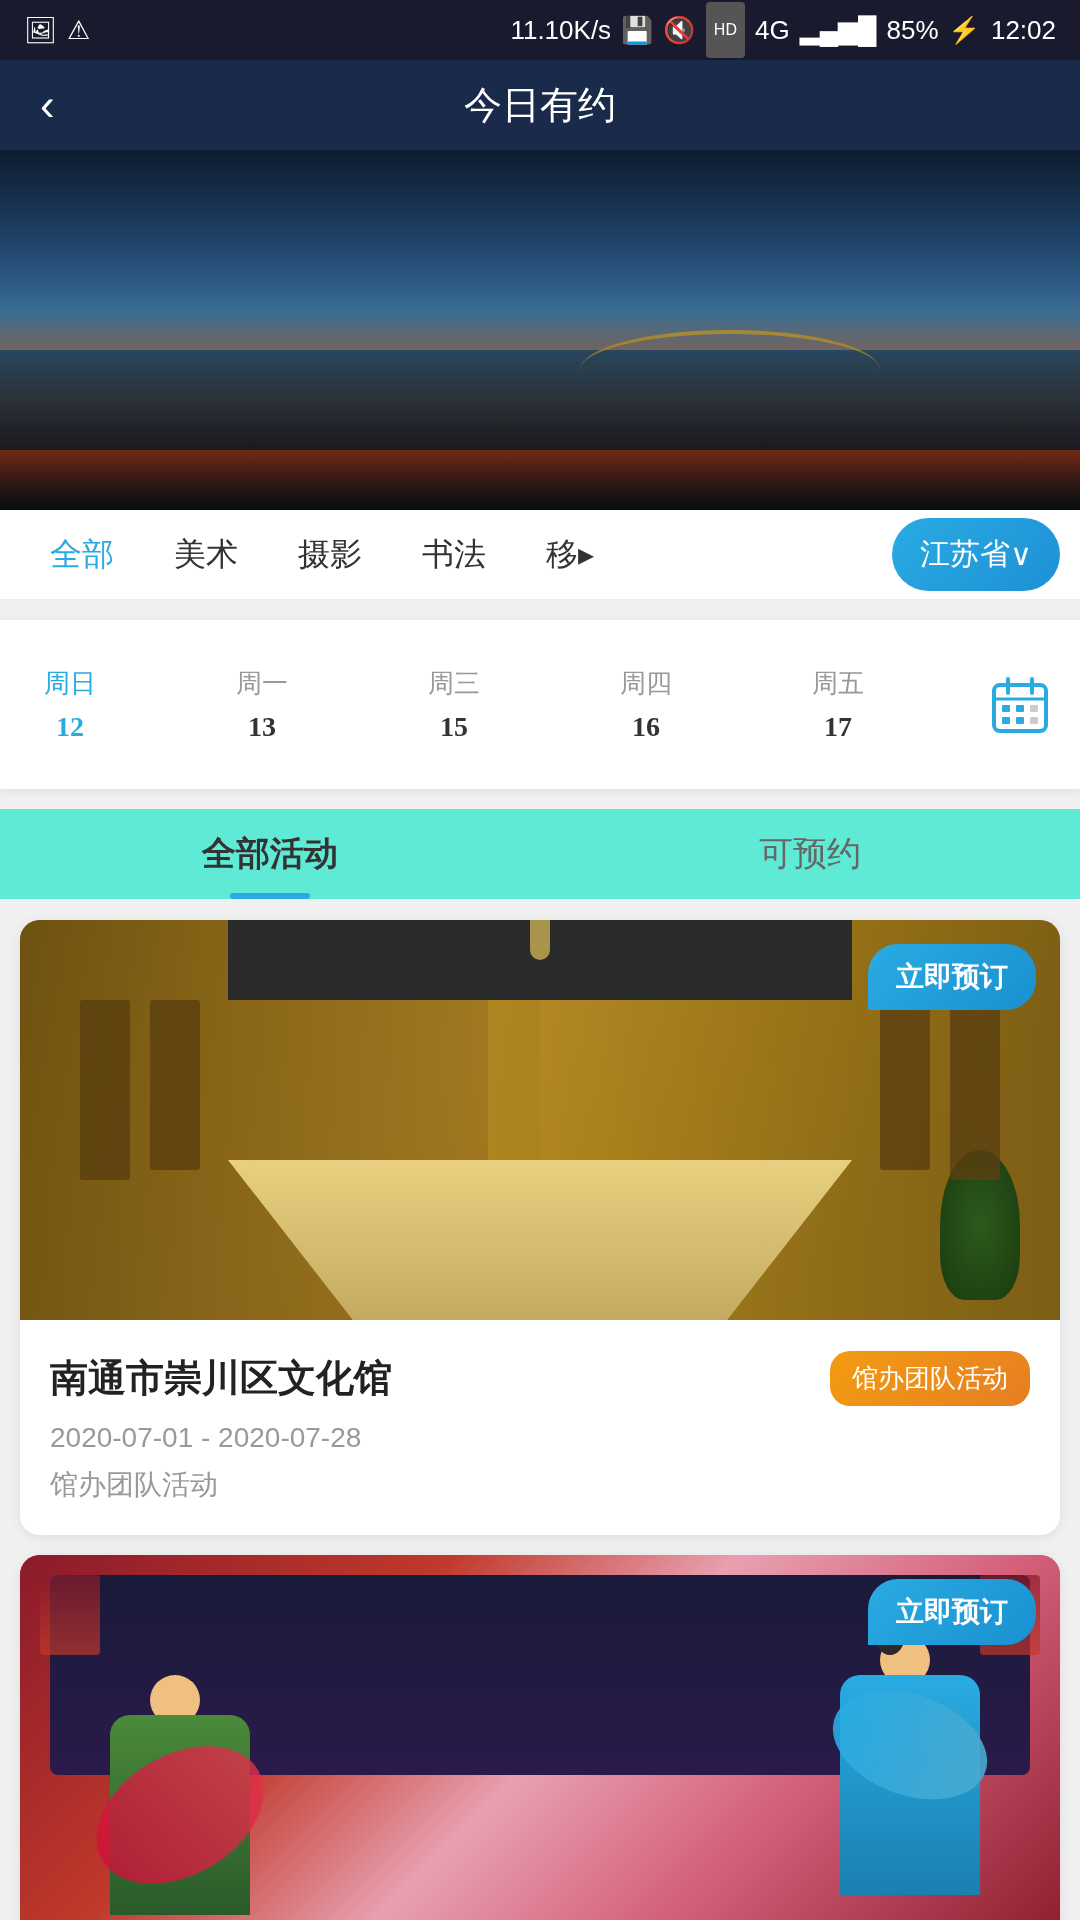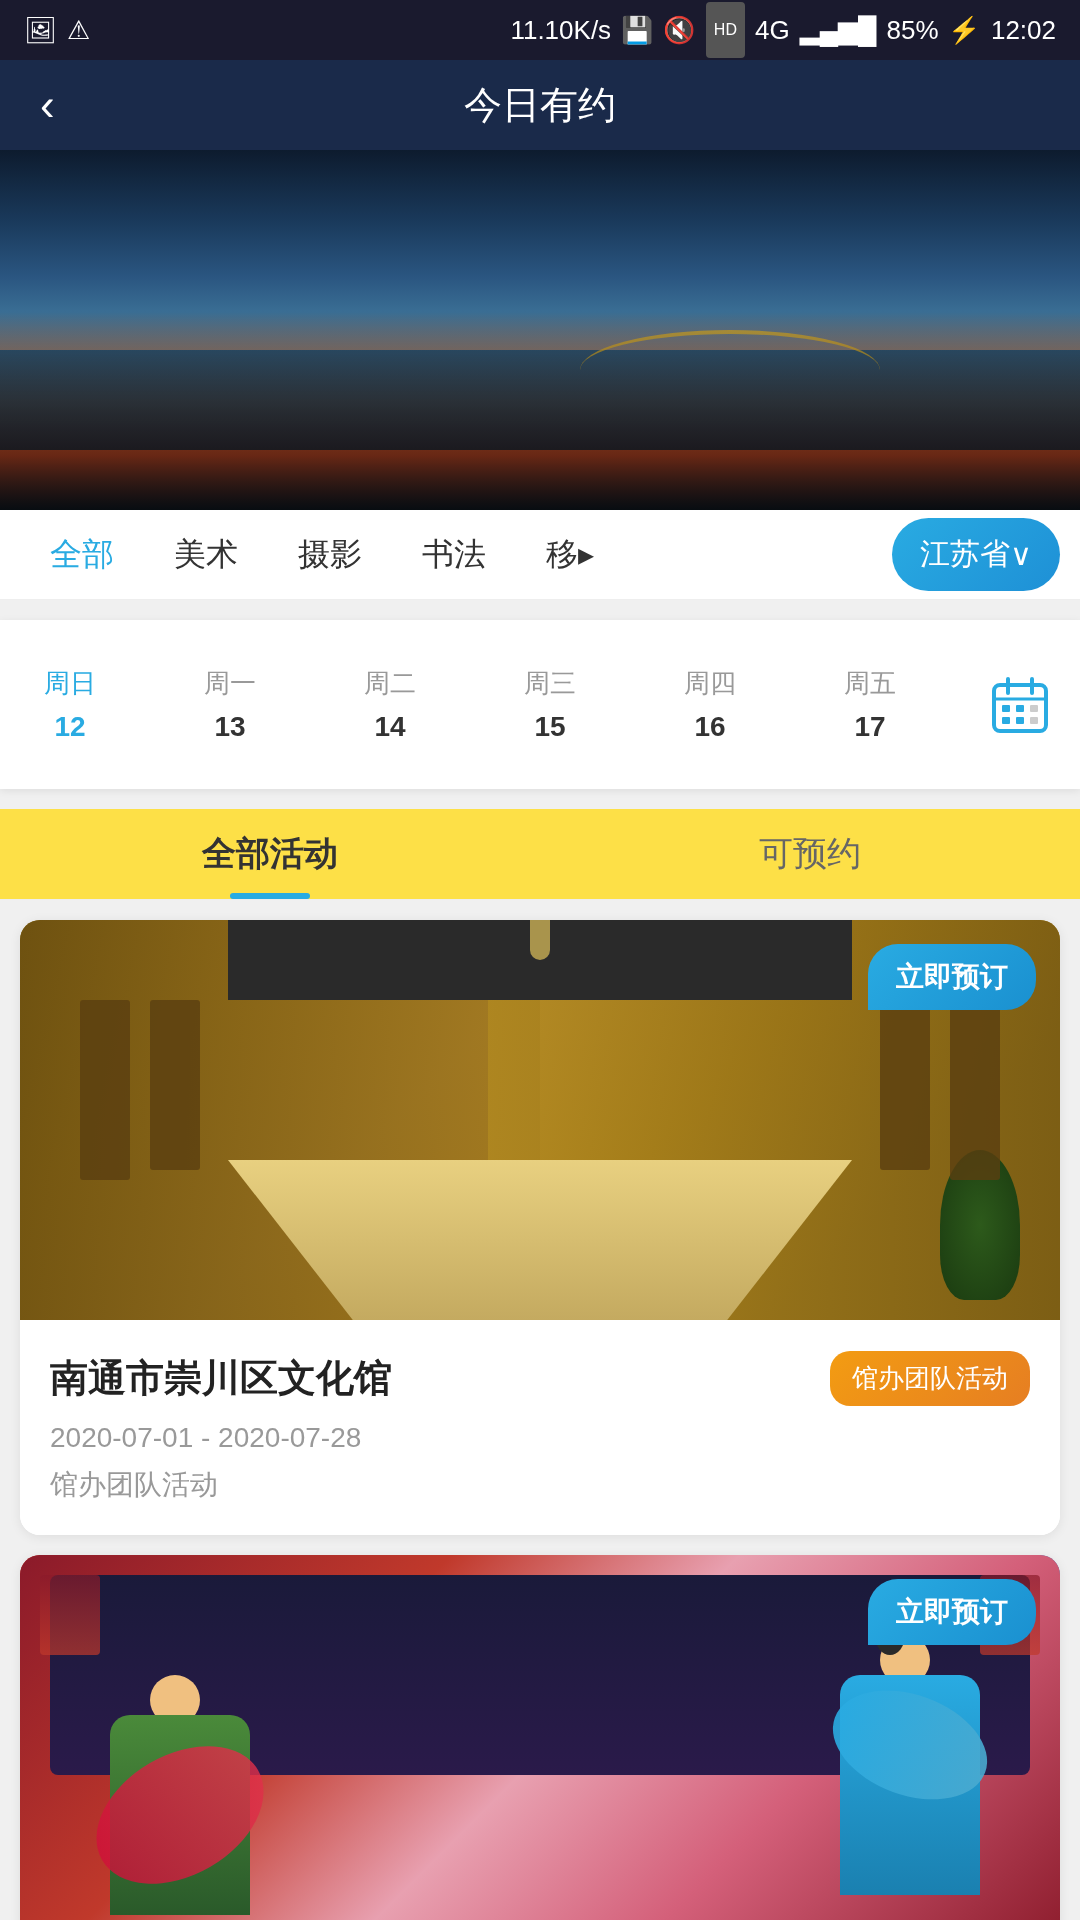--- a/index.html
+++ b/index.html
@@ -146,20 +146,21 @@
     
     .calendar-strip {
       width: 100%;
       background: white;
       margin: 20px 0;
       padding: 30px 20px;
       display: flex;
       align-items: center;
       justify-content: space-between;
       box-shadow: 0 2px 8px rgba(0,0,0,0.08);
+      font-family: Liberation Serif, serif;
     }
     .day-item {
       display: flex;
       flex-direction: column;
       align-items: center;
       gap: 10px;
       padding: 16px 20px;
       cursor: pointer;
       border-radius: 12px;
       min-width: 100px;
@@ -190,21 +191,21 @@
       justify-content: center;
       cursor: pointer;
     }
     .calendar-icon svg {
       width: 60px;
       height: 60px;
     }
 
     
     .activity-tabs {
-      background: #fde047;
+      background: #5eead4;
       display: flex;
       border-bottom: 1px solid #eee;
     }
     .activity-tab {
       flex: 1;
       height: 90px;
       display: flex;
       align-items: center;
       justify-content: center;
       font-size: 34px;
@@ -395,24 +396,20 @@
 </div>
 
 <div class="calendar-strip">
   <div class="day-item active">
     <span class="day-label">周日</span>
     <span class="day-number">12</span>
   </div>
   <div class="day-item">
     <span class="day-label">周一</span>
     <span class="day-number">13</span>
-  </div>
-  <div class="day-item">
-    <span class="day-label">周二</span>
-    <span class="day-number">14</span>
   </div>
   <div class="day-item">
     <span class="day-label">周三</span>
     <span class="day-number">15</span>
   </div>
   <div class="day-item">
     <span class="day-label">周四</span>
     <span class="day-number">16</span>
   </div>
   <div class="day-item">

